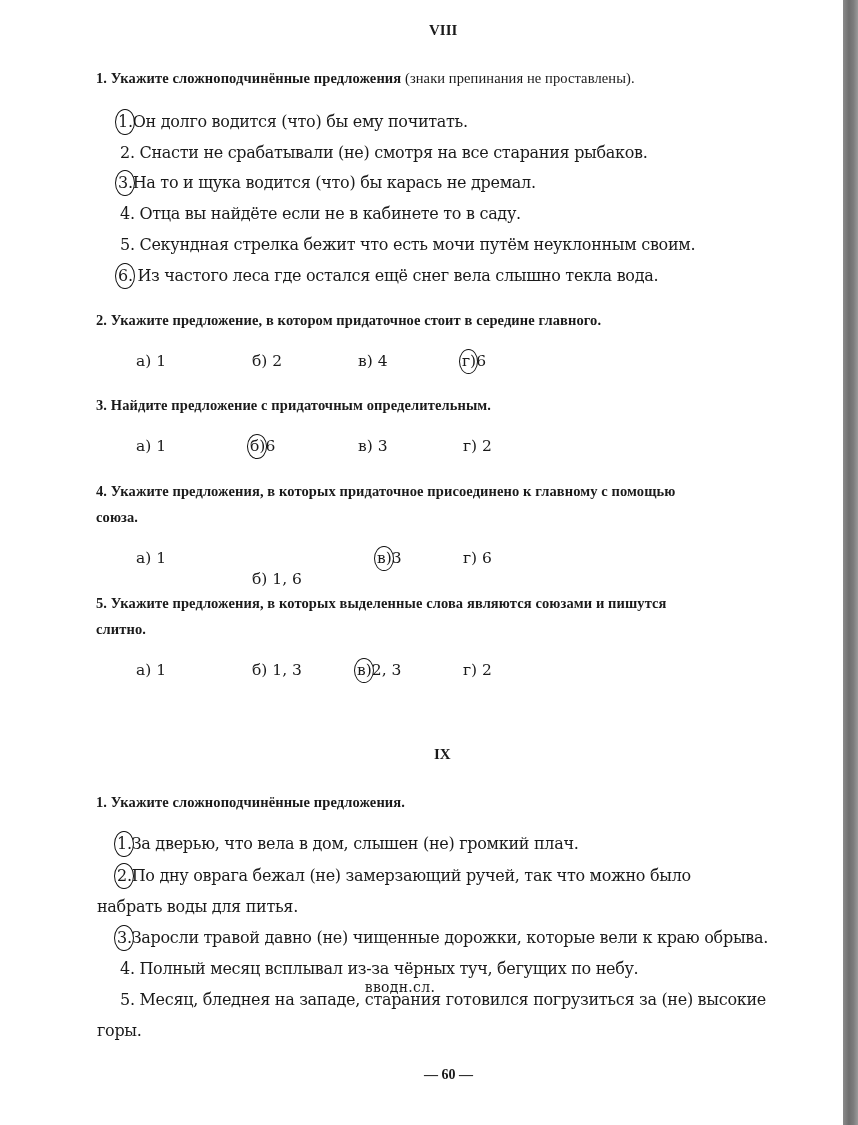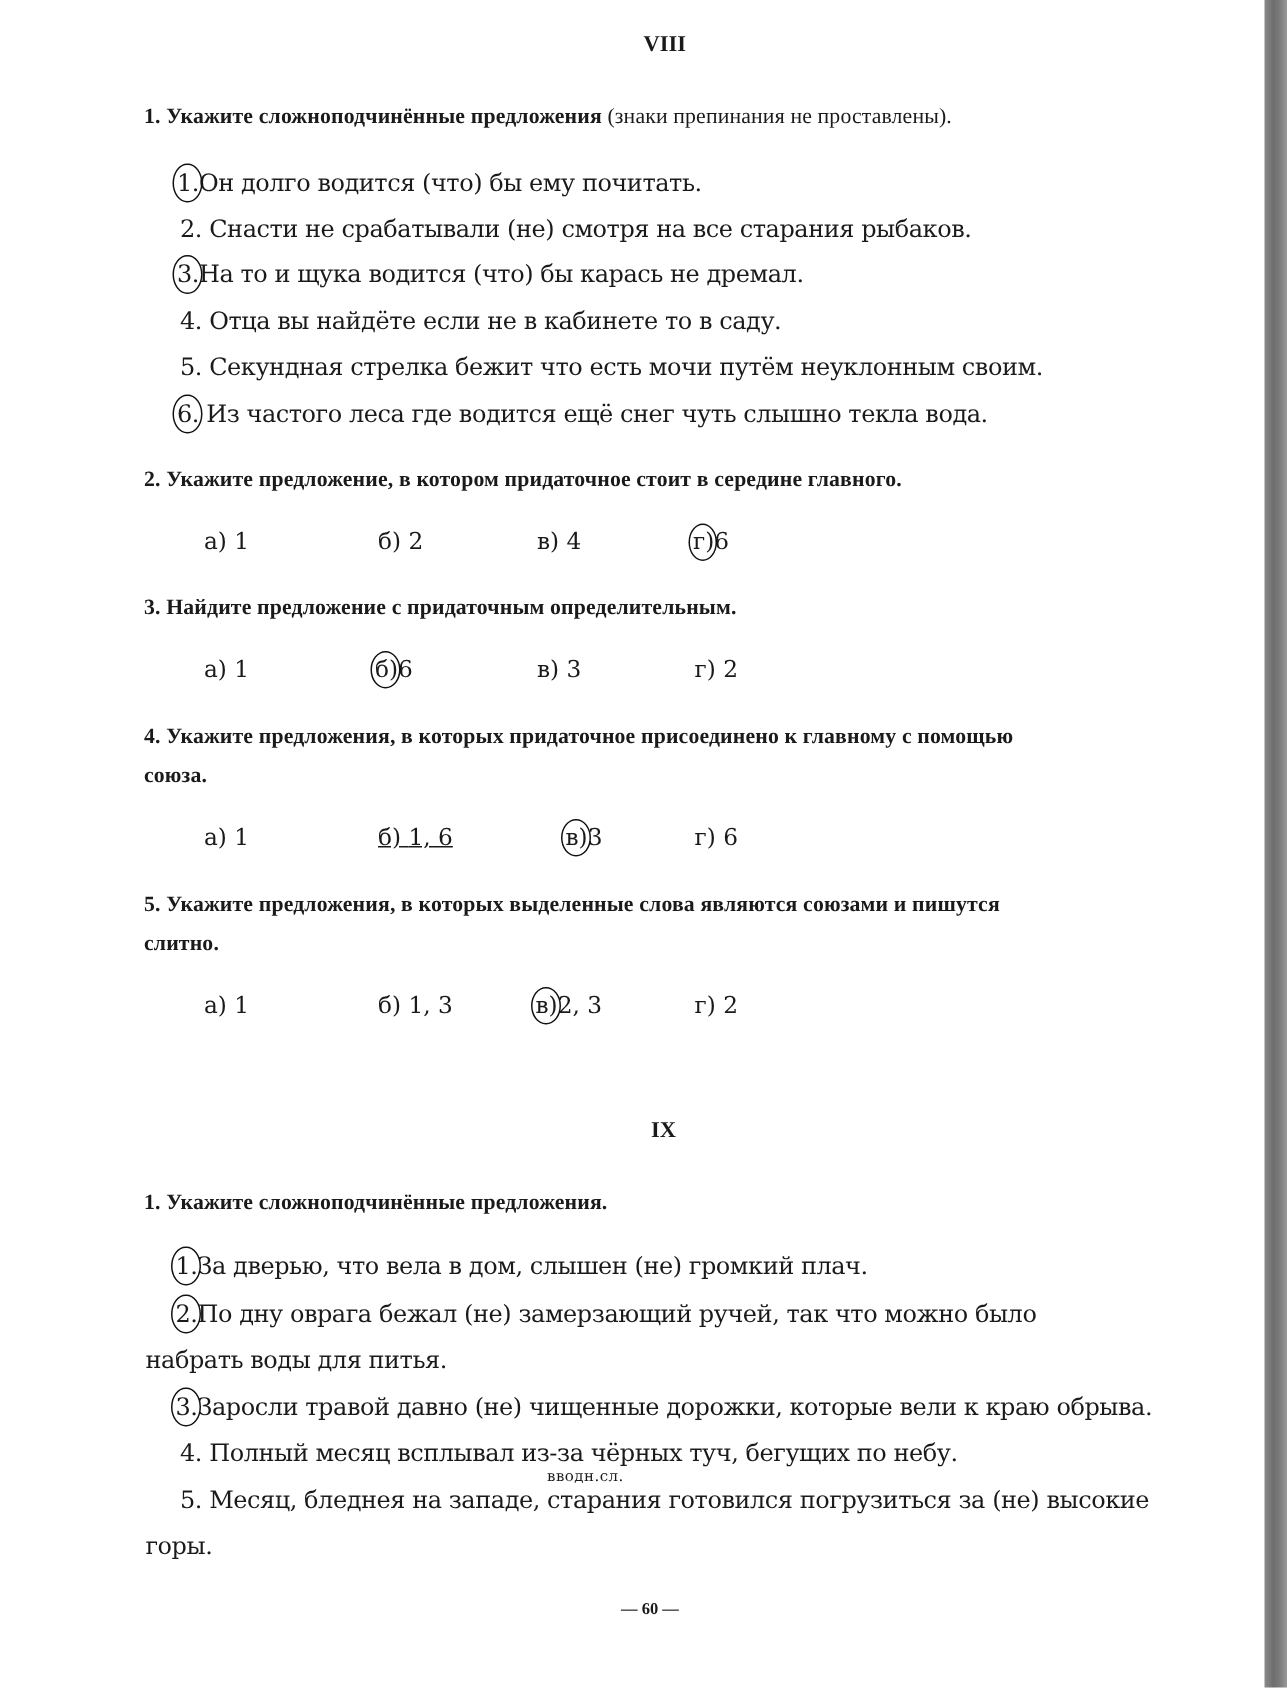--- a/index.html
+++ b/index.html
@@ -18,24 +18,24 @@
     .task .note { font-weight: normal; }
     .sent { font-size: 16px; font-family: "DejaVu Serif", serif; letter-spacing: -0.3px; }
     .opt { font-size: 15.5px; font-family: "DejaVu Serif", serif; }
     .num { display: inline-block; }
     .circled { display: inline-block; position: relative; }
     .circled::before {
       content: ""; position: absolute; left: -3px; top: -3px; right: -2px; bottom: -4px;
       border: 1.6px solid #111; border-radius: 50%;
     }
     .sup-note {
-      position: absolute; font-size: 10px; letter-spacing: 0.3px;
+      position: absolute; font-size: 14px; letter-spacing: 0.3px;
       font-family: "DejaVu Serif", serif;
     }
-    .page-num { font-size: 11px; font-weight: bold; font-family: "Liberation Serif", serif; }
+    .page-num { font-size: 14px; font-weight: bold; font-family: "Liberation Serif", serif; margin-left: 10px; }
   </style>
 </head>
 <body>
 
 <div class="abs section-title" style="left:429px; top:22px;">VIII</div>
 
 <div class="abs task" style="left:96px; top:70px;">
   <span>1. Укажите сложноподчинённые предложения</span><span class="note"> (знаки препинания не проставлены).</span>
 </div>
 
@@ -48,39 +48,39 @@
 <div class="abs sent" style="left:118px; top:173px;">
   <span class="num circled">3.</span><span>На то и щука водится  (что) бы карась не дремал.</span>
 </div>
 <div class="abs sent" style="left:120px; top:204px;">
   <span class="num">4.</span> <span>Отца вы найдёте если не в кабинете то в саду.</span>
 </div>
 <div class="abs sent" style="left:120px; top:235px;">
   <span class="num">5.</span> <span>Секундная стрелка бежит что есть мочи путём неуклонным своим.</span>
 </div>
 <div class="abs sent" style="left:118px; top:266px;">
-  <span class="num circled">6.</span> <span>Из частого леса где водится ещё снег чуть слышно текла вода.</span>
+  <span class="num circled">6.</span> <span>Из частого леса где остался ещё снег вела слышно текла вода.</span>
 </div>
 
 <div class="abs task" style="left:96px; top:312px;">2. Укажите предложение, в котором придаточное стоит в середине главного.</div>
 <div class="abs opt" style="left:136px; top:352px;"><span>а)</span> <span>1</span></div>
 <div class="abs opt" style="left:252px; top:352px;"><span>б)</span> <span>2</span></div>
 <div class="abs opt" style="left:358px; top:352px;"><span>в)</span> <span>4</span></div>
 <div class="abs opt" style="left:462px; top:352px;"><span class="circled">г)</span><span>6</span></div>
 
 <div class="abs task" style="left:96px; top:397px;">3. Найдите предложение с придаточным определительным.</div>
 <div class="abs opt" style="left:136px; top:437px;"><span>а)</span> <span>1</span></div>
 <div class="abs opt" style="left:250px; top:437px;"><span class="circled">б)</span><span>6</span></div>
 <div class="abs opt" style="left:358px; top:437px;"><span>в)</span> <span>3</span></div>
 <div class="abs opt" style="left:463px; top:437px;"><span>г)</span> <span>2</span></div>
 
 <div class="abs task" style="left:96px; top:483px;">4. Укажите предложения, в которых придаточное присоединено к главному с помощью</div>
 <div class="abs task" style="left:96px; top:509px;">союза.</div>
 <div class="abs opt" style="left:136px; top:549px;"><span>а)</span> <span>1</span></div>
-<div class="abs opt" style="left:252px; top:549px;text-decoration:underline;"><span>б)</span> <span>1, 6</span></div>
+<div class="abs opt" style="left:252px; top:570px;"><span>б)</span> <span>1, 6</span></div>
 <div class="abs opt" style="left:377px; top:549px;"><span class="circled">в)</span><span>3</span></div>
 <div class="abs opt" style="left:463px; top:549px;"><span>г)</span> <span>6</span></div>
 
 <div class="abs task" style="left:96px; top:595px;">5. Укажите предложения, в которых выделенные слова являются союзами и пишутся</div>
 <div class="abs task" style="left:96px; top:621px;">слитно.</div>
 <div class="abs opt" style="left:136px; top:661px;"><span>а)</span> <span>1</span></div>
 <div class="abs opt" style="left:252px; top:661px;"><span>б)</span> <span>1, 3</span></div>
 <div class="abs opt" style="left:357px; top:661px;"><span class="circled">в)</span><span>2, 3</span></div>
 <div class="abs opt" style="left:463px; top:661px;"><span>г)</span> <span>2</span></div>
 

